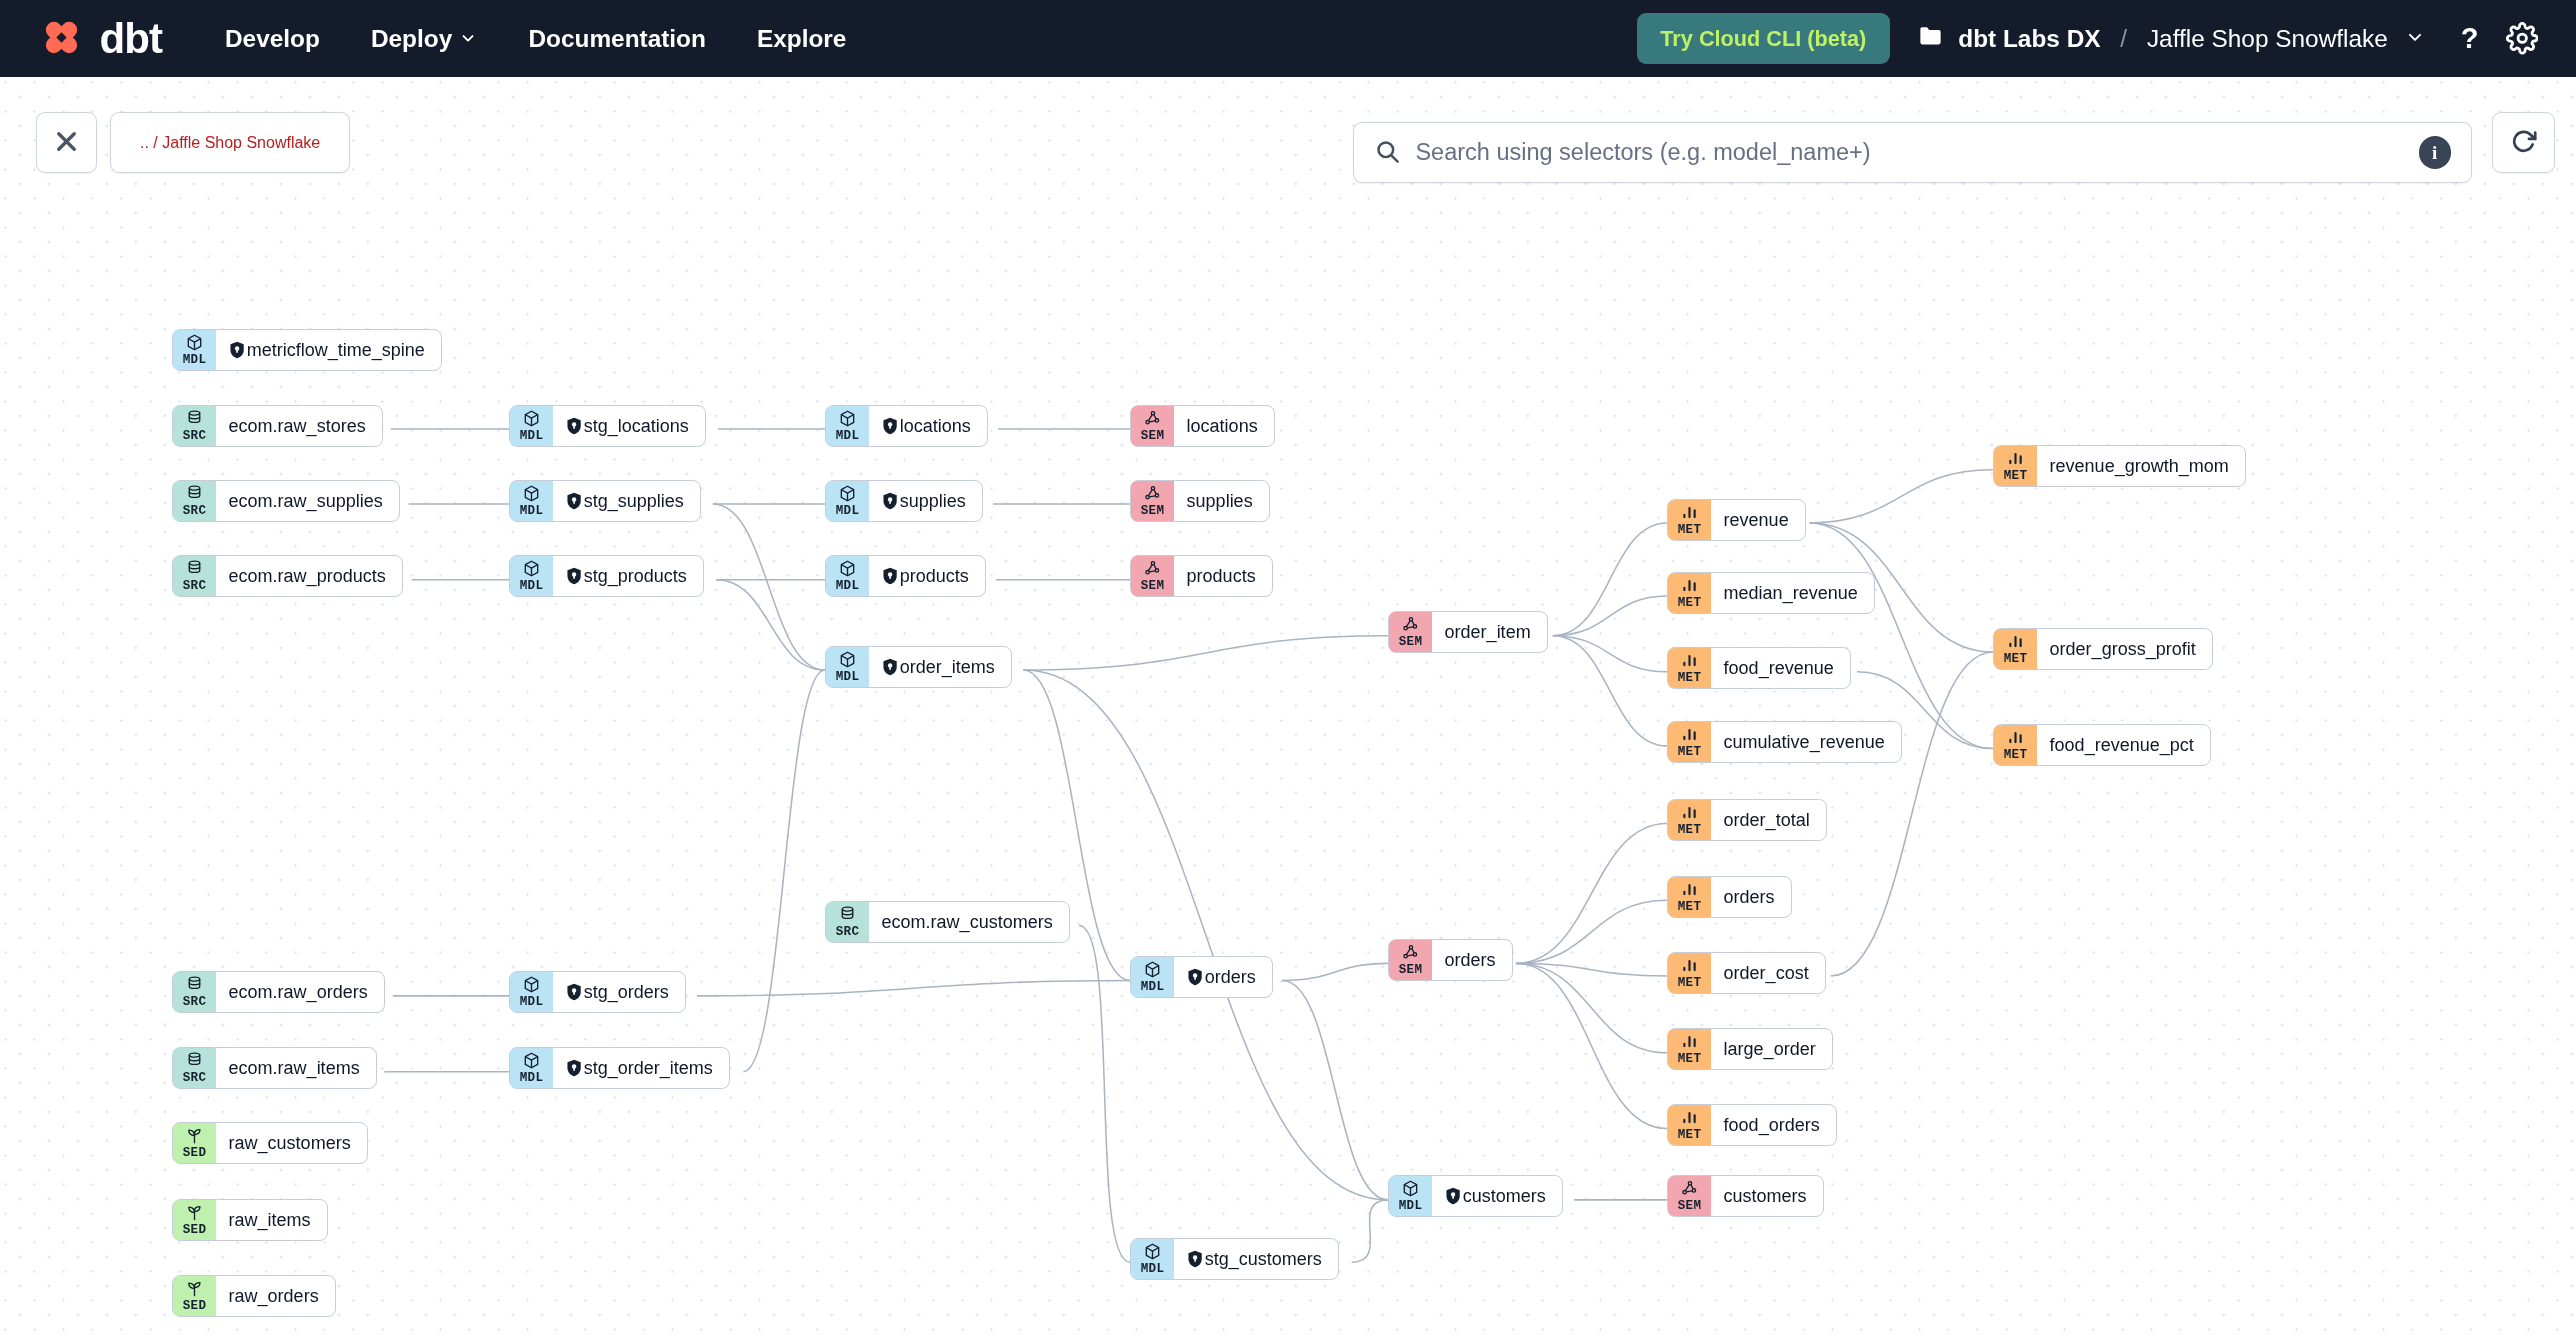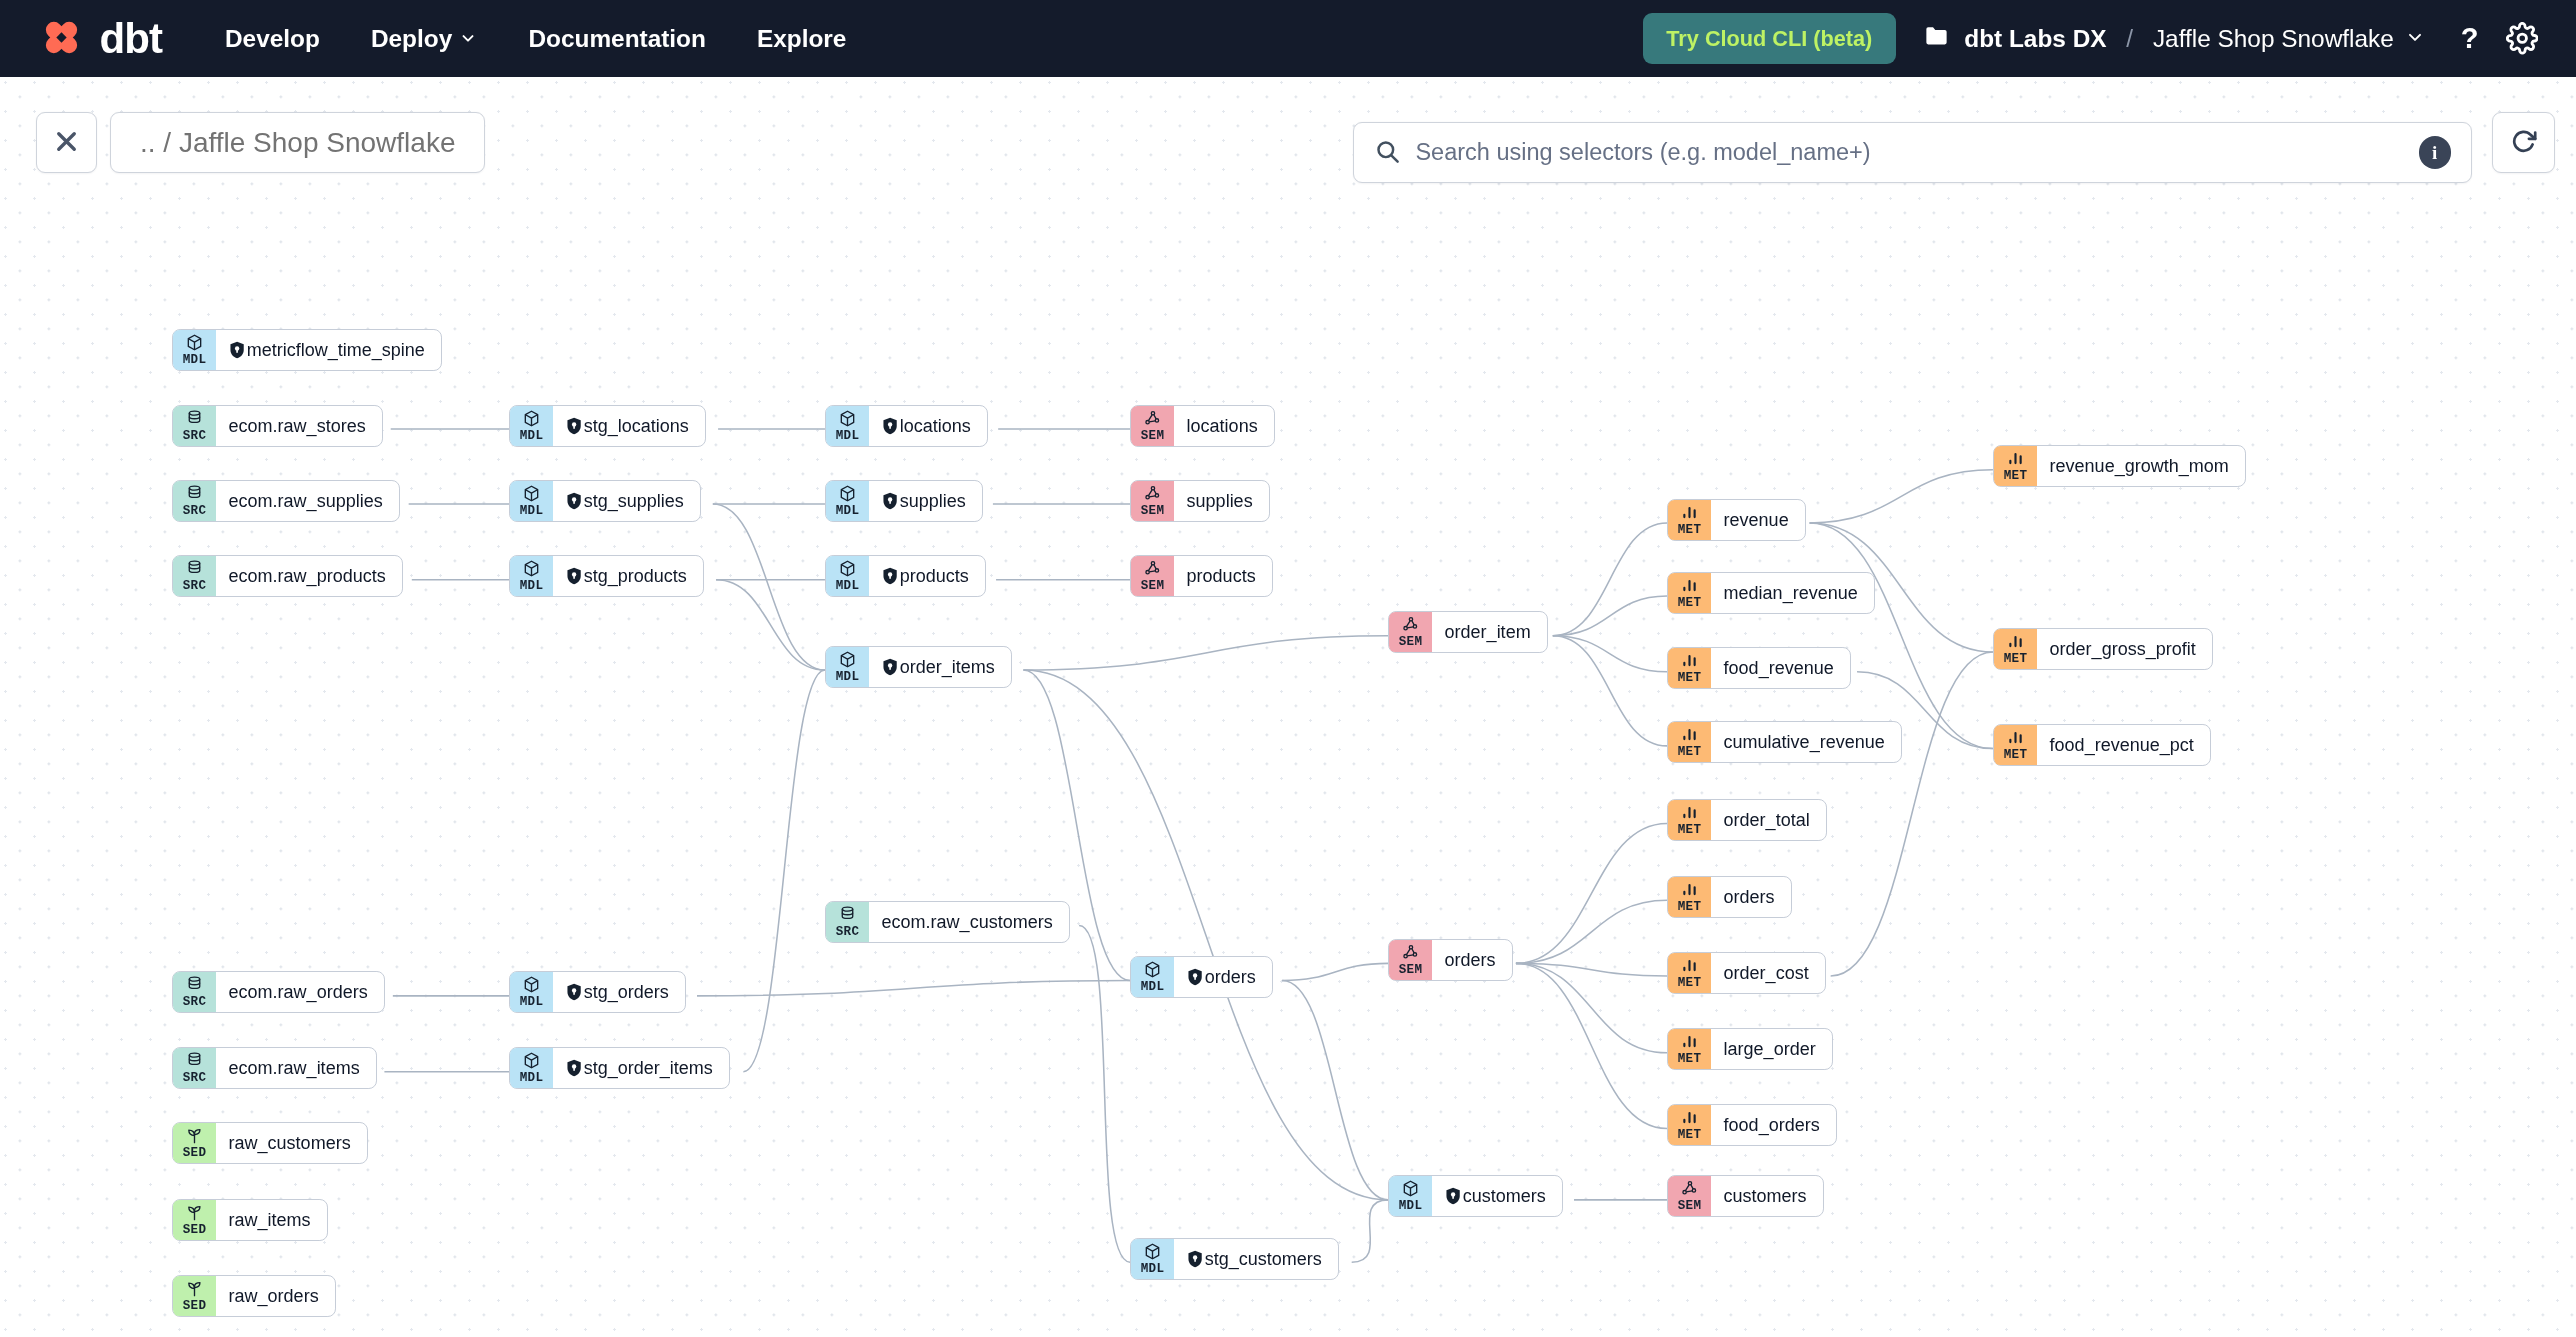--- a/index.html
+++ b/index.html
@@ -13,41 +13,41 @@
   .logo { display:flex; align-items:center; gap:14.4px; margin-right:63px; }
   .logo-text { color:#fff; font-size:42px; font-weight:700; letter-spacing:-0.9px; line-height:1; }
   .nav-links { display:flex; gap:51px; align-items:center; }
   .nav-link { color:#fff; font-size:24.4px; font-weight:600; display:flex; align-items:center; gap:7.2px; cursor:pointer; }
   .nav-right { margin-left:auto; display:flex; align-items:center; gap:27px; }
   .cta { background:#37797c; color:#bef264; font-size:21.7px; font-weight:600;
     padding:0 23.5px; height:51px; display:flex; align-items:center; border-radius:9px; cursor:pointer; }
   .account { display:flex; align-items:center; gap:14.4px; color:#fff; font-size:24.4px; }
   .account-name { font-weight:700; }
   .path-sep { color:#8b95a7; margin:0 5.4px; }
-  .project-picker { display:flex; align-items:center; gap:11px; cursor:pointer; }
+  .project-picker { display:flex; align-items:center; gap:17px; cursor:pointer; }
   .help { color:#fff; font-size:29px; font-weight:700; margin-left:9px; cursor:pointer; }
   .gearbtn { display:flex; cursor:pointer; }
 
   
   .canvas { position:absolute; top:77px; left:0; width:2576px; height:1261px; background:#fff;
     background-image:
       radial-gradient(circle, #dce1e8 1.4px, transparent 1.4px),
       radial-gradient(circle, #e4e8ee 1.2px, transparent 1.3px);
     background-size:29px 29px, 29px 29px;
     background-position:5.4px 5.4px, 20px 20px; }
   .edges { position:absolute; inset:0; pointer-events:none; }
   .edges path { fill:none; stroke:#a9b4c2; stroke-width:1.7; }
   .nodes-layer { position:absolute; inset:0; }
 
   
   .chip { position:absolute; background:#fff; border:1.4px solid #cfd4dc; border-radius:9px;
     height:61px; display:flex; align-items:center; justify-content:center;
     box-shadow:0 0.9px 1.8px rgba(16,24,40,.05); }
   .chip-close { left:36px; top:35px; width:61px; cursor:pointer; }
-  .chip-breadcrumb { left:110px; top:35px; padding:13px 29px; font-size:28px; color:#737373; cursor:pointer; }
+  .chip-breadcrumb { left:110px; top:35px; padding:13px 29px; font-size:16px; color:#b91c1c; cursor:pointer; }
   .chip-search { left:1353px; top:45px; width:1119px; justify-content:flex-start; padding:0 20px; gap:14.4px; }
   .chip-search input { border:none; outline:none; flex:1; font-size:23.5px; color:#101828;
     font-family:"Liberation Sans", sans-serif; background:transparent; }
   .chip-search input::placeholder { color:#667085; }
   .info-badge { width:32.5px; height:32.5px; border-radius:50%; background:#3a4457; color:#fff;
     font-size:19px; font-weight:700; display:flex; align-items:center; justify-content:center;
     flex:none; cursor:pointer; font-family:"Liberation Serif", serif; }
   .chip-refresh { left:2492px; top:35px; width:63px; cursor:pointer; }
 
   

